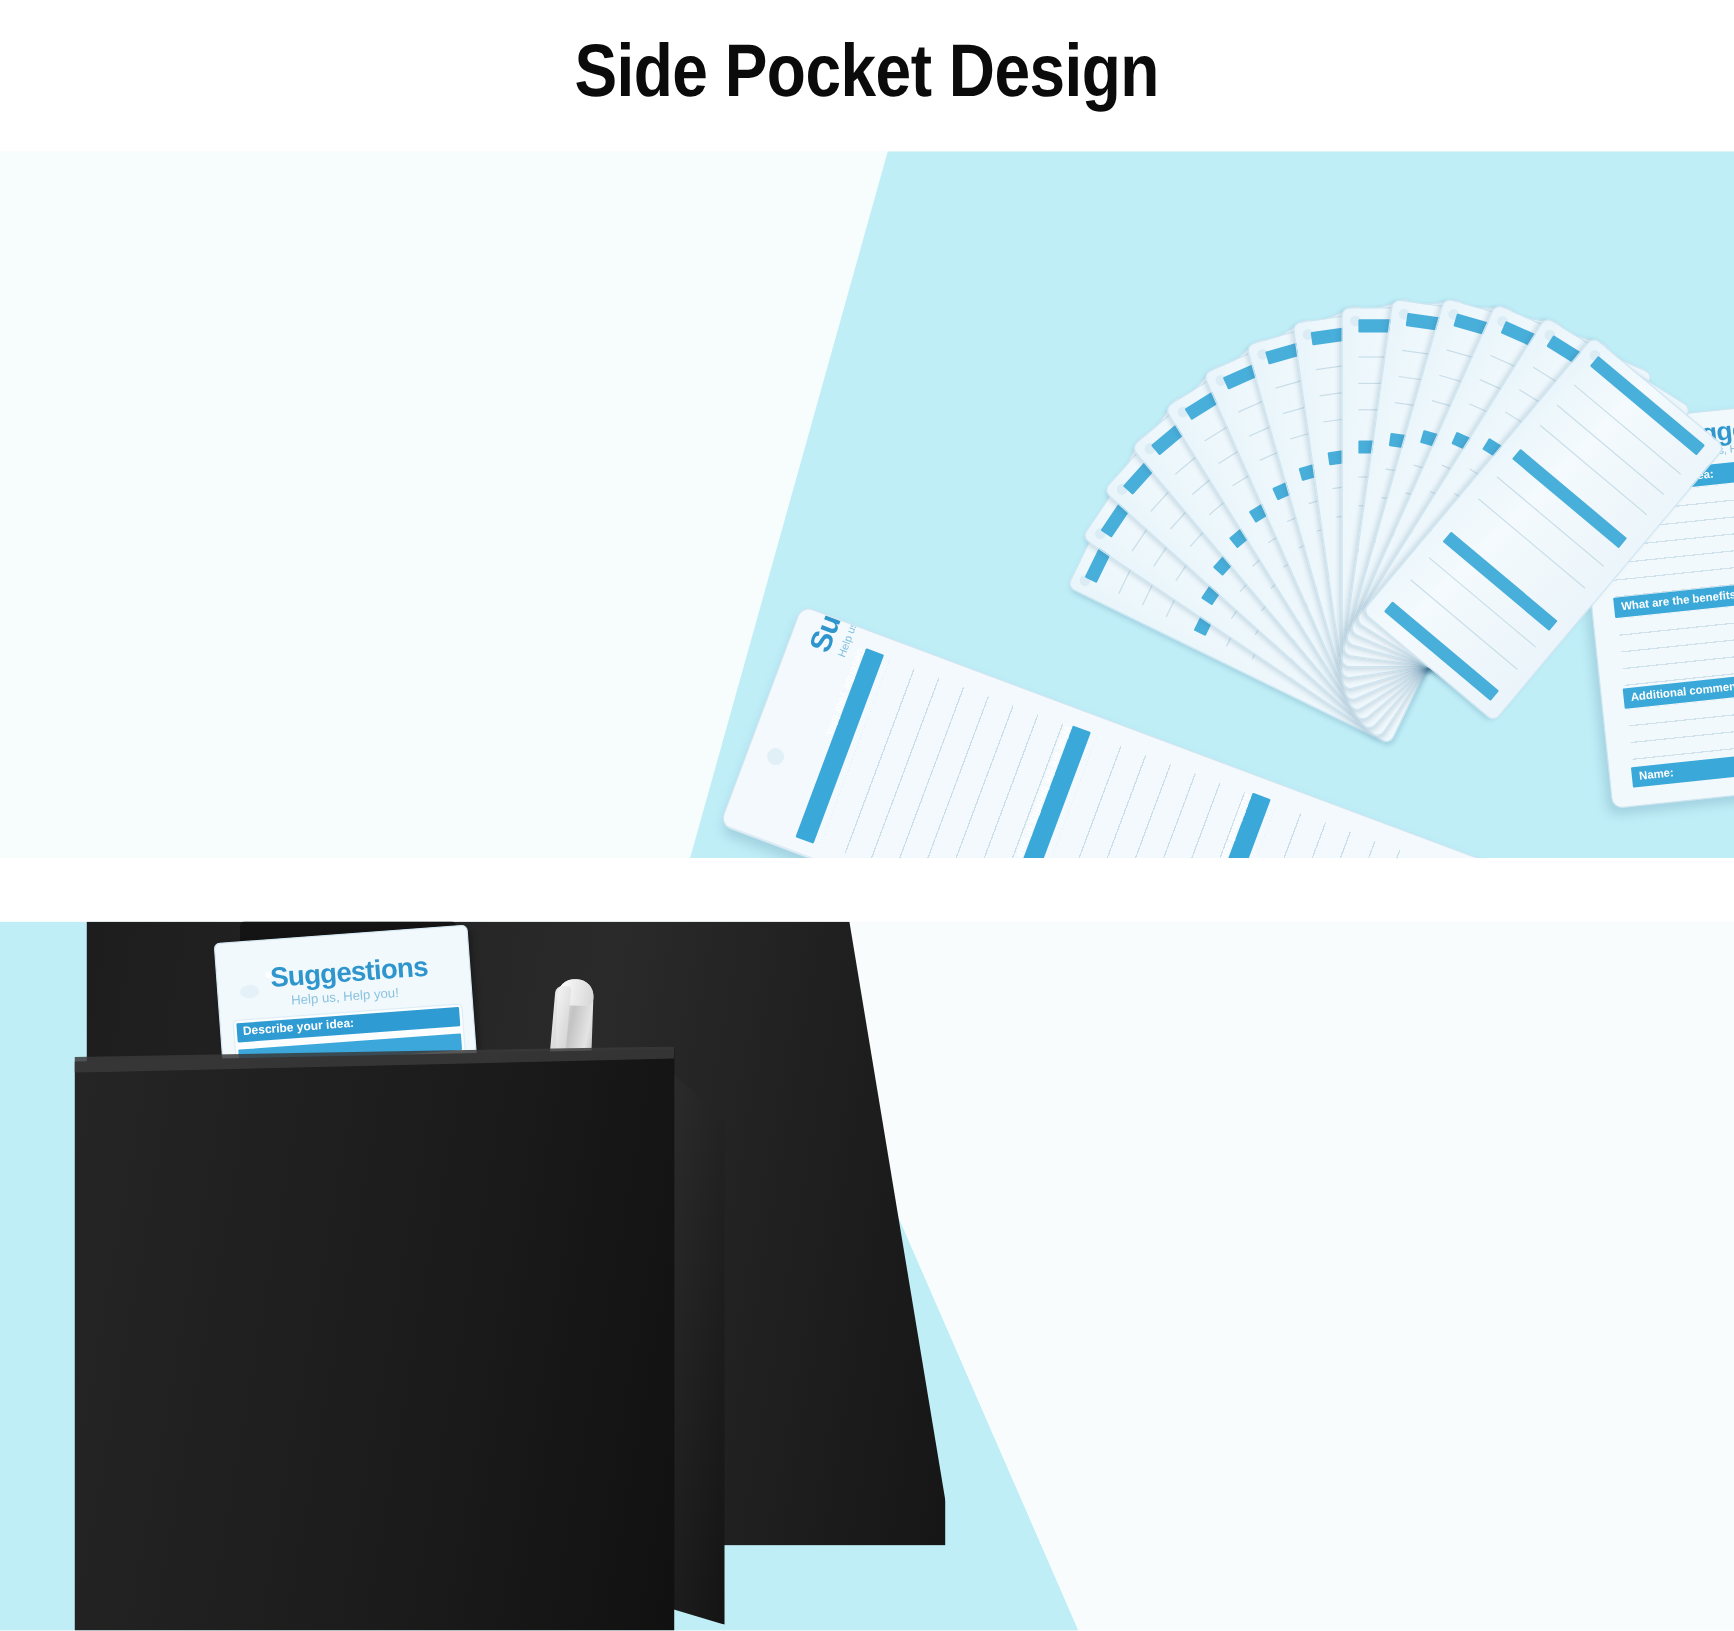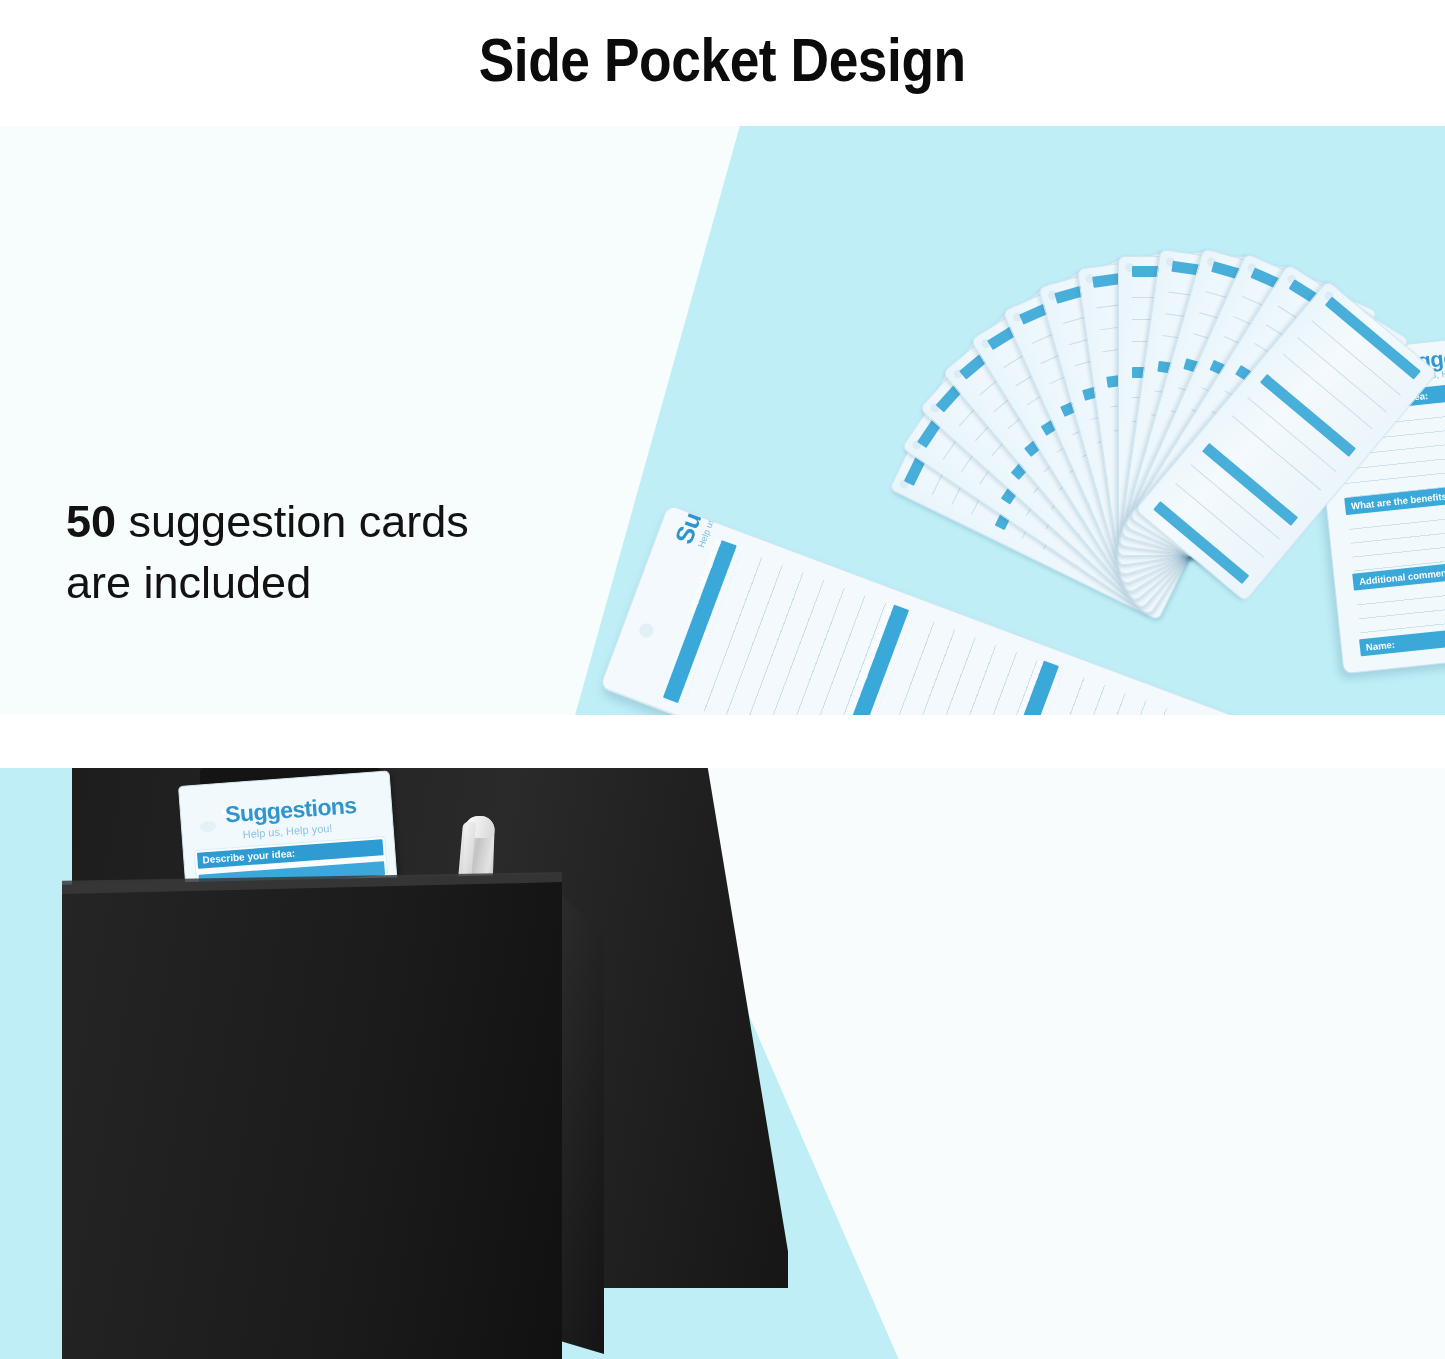--- a/index.html
+++ b/index.html
@@ -499,22 +499,20 @@
 
           <div class="vbar v3">
             <span>Additional comments or suggestions</span>
           </div>
           <div class="vlines g3"></div>
 
         </div>
       </div>
     </div>
 
-    <div class="caption caption-cards"><b>50</b><span> suggestion cards
-are included</span></div>
   </div>
 
   <div class="panel panel-bottom">
     <div class="wedge wedge-bottom"></div>
     <div class="white-right"></div>
 
     <div class="art-bot">
       <div class="box-body"></div>
       <div class="box-lid"></div>
       <div class="pocket-side"></div>

